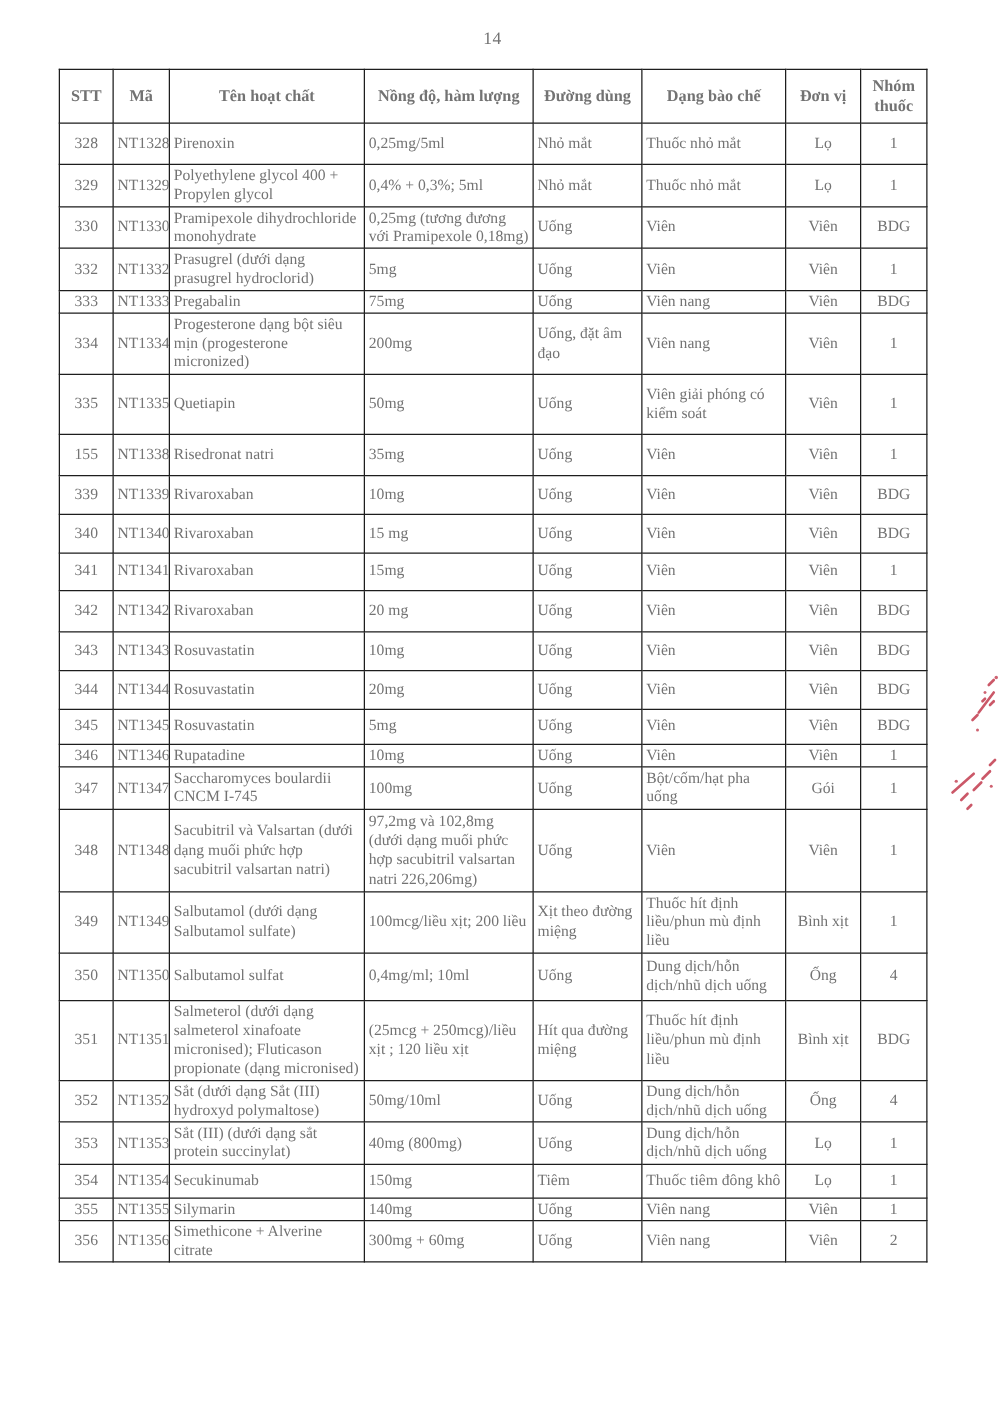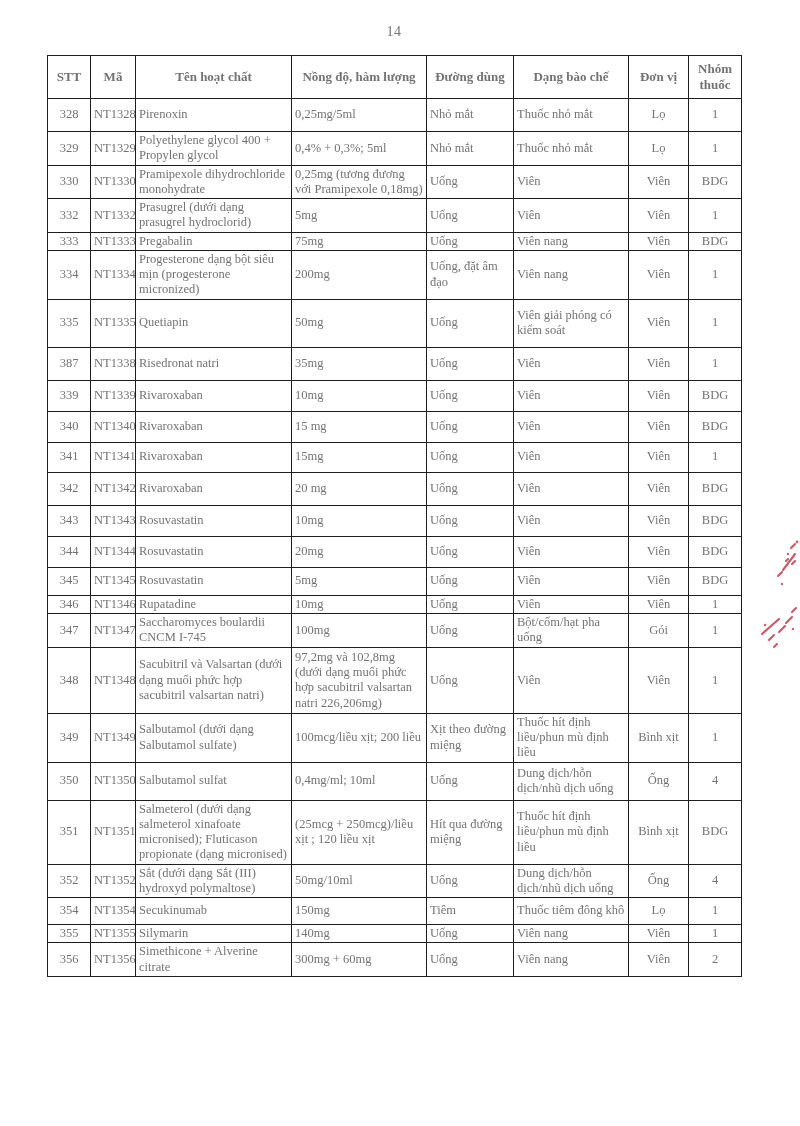--- a/index.html
+++ b/index.html
@@ -155,21 +155,21 @@
           <td class="align-c">335</td>
           <td class="align-c">NT1335</td>
           <td class="align-l">Quetiapin</td>
           <td class="align-l">50mg</td>
           <td class="align-l">Uống</td>
           <td class="align-l">Viên giải phóng có kiểm soát</td>
           <td class="align-c">Viên</td>
           <td class="align-c">1</td>
         </tr>
         <tr style="height: 33px;">
-          <td class="align-c">387</td>
+          <td class="align-c">155</td>
           <td class="align-c">NT1338</td>
           <td class="align-l">Risedronat natri</td>
           <td class="align-l">35mg</td>
           <td class="align-l">Uống</td>
           <td class="align-l">Viên</td>
           <td class="align-c">Viên</td>
           <td class="align-c">1</td>
         </tr>
         <tr style="height: 31px;">
           <td class="align-c">339</td>
@@ -303,20 +303,30 @@
         </tr>
         <tr style="height: 31px;">
           <td class="align-c">352</td>
           <td class="align-c">NT1352</td>
           <td class="align-l">Sắt (dưới dạng  Sắt (III) hydroxyd polymaltose)</td>
           <td class="align-l">50mg/10ml</td>
           <td class="align-l">Uống</td>
           <td class="align-l">Dung dịch/hỗn dịch/nhũ dịch uống</td>
           <td class="align-c">Ống</td>
           <td class="align-c">4</td>
+        </tr>
+        <tr style="height: 30px;">
+          <td class="align-c">353</td>
+          <td class="align-c">NT1353</td>
+          <td class="align-l">Sắt (III) (dưới dạng sắt protein succinylat)</td>
+          <td class="align-l">40mg (800mg)</td>
+          <td class="align-l">Uống</td>
+          <td class="align-l">Dung dịch/hỗn dịch/nhũ dịch uống</td>
+          <td class="align-c">Lọ</td>
+          <td class="align-c">1</td>
         </tr>
         <tr style="height: 27px;">
           <td class="align-c">354</td>
           <td class="align-c">NT1354</td>
           <td class="align-l">Secukinumab</td>
           <td class="align-l">150mg</td>
           <td class="align-l">Tiêm</td>
           <td class="align-l">Thuốc tiêm đông khô</td>
           <td class="align-c">Lọ</td>
           <td class="align-c">1</td>

